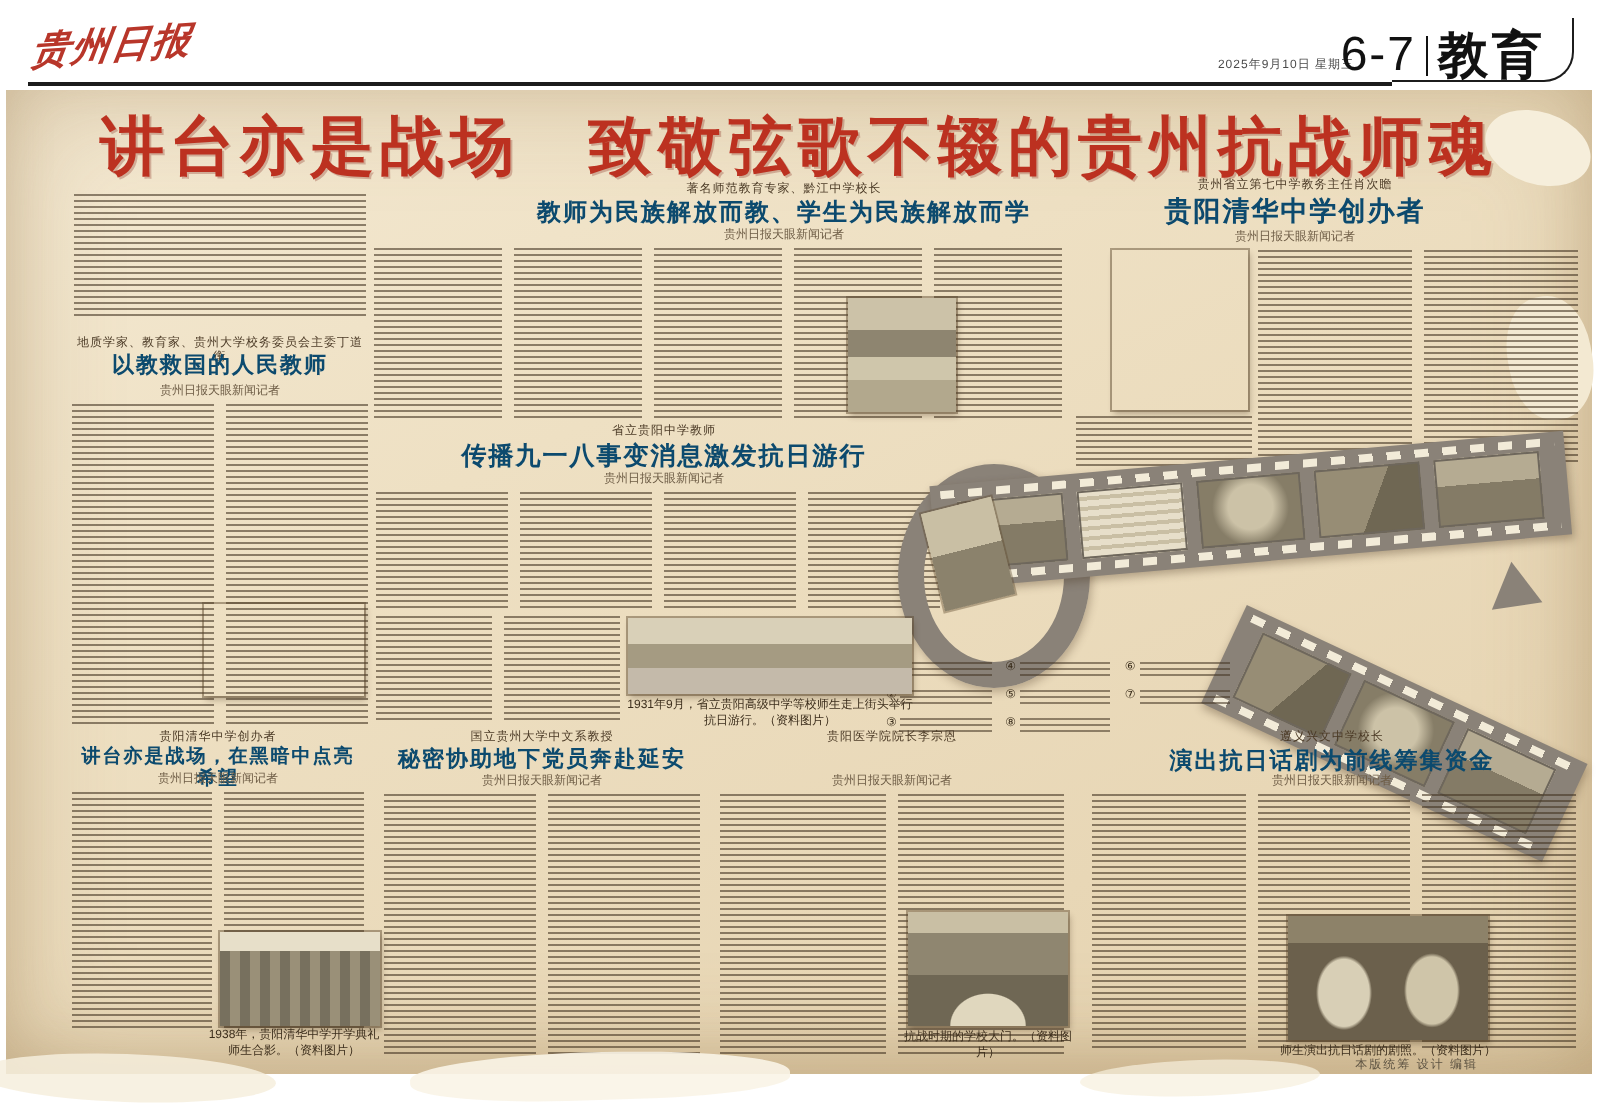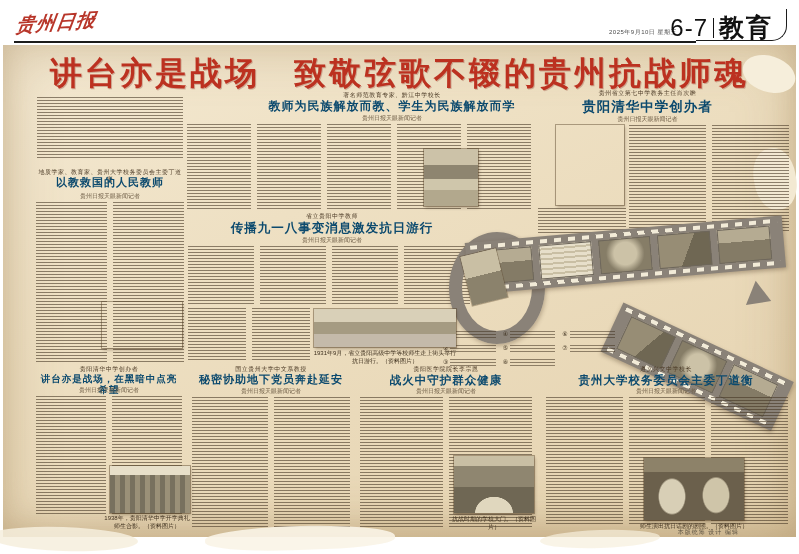--- a/index.html
+++ b/index.html
@@ -232,31 +232,30 @@
 
   <div class="abs kick" style="left:192px;top:366px;width:158px;">国立贵州大学中文系教授</div>
   <div class="abs khead" style="left:192px;top:374px;width:158px;font-size:11px;">秘密协助地下党员奔赴延安</div>
   <div class="abs byl" style="left:192px;top:388px;width:158px;">贵州日报天眼新闻记者</div>
   <div class="cols" style="left:192px;top:397px;width:158px;height:131px;">
     <div class="tx"></div>
       <div class="tx"></div>
   </div>
 
   <div class="abs kick" style="left:360px;top:366px;width:172px;">贵阳医学院院长李宗恩</div>
-  <div class="abs khead" style="left:360px;top:374px;width:172px;font-size:11.5px;">战火中守护群众健康</div>
   <div class="abs byl" style="left:360px;top:388px;width:172px;">贵州日报天眼新闻记者</div>
   <div class="cols" style="left:360px;top:397px;width:172px;height:131px;">
     <div class="tx"></div>
       <div class="tx"></div>
   </div>
   <div class="ph ph-gate" style="left:454px;top:456px;width:80px;height:57px;"></div>
   <div class="cap" style="left:448px;top:516px;width:92px;">抗战时期的学校大门。（资料图片）</div>
 
   <div class="abs kick" style="left:546px;top:366px;width:240px;">遵义兴文中学校长</div>
-  <div class="abs khead" style="left:546px;top:374px;width:240px;font-size:11.5px;">贵州大学校务委员会主委丁道衡</div>
+  <div class="abs khead" style="left:546px;top:374px;width:240px;font-size:11.5px;">演出抗日话剧为前线筹集资金</div>
   <div class="abs byl" style="left:546px;top:388px;width:240px;">贵州日报天眼新闻记者</div>
   <div class="cols" style="left:546px;top:397px;width:242px;height:128px;">
     <div class="tx"></div>
       <div class="tx"></div>
       <div class="tx"></div>
   </div>
   <div class="ph ph-stage" style="left:644px;top:458px;width:100px;height:62px;"></div>
   <div class="cap" style="left:640px;top:523px;width:108px;">师生演出抗日话剧的剧照。（资料图片）</div>
 
   <div class="torn" style="left:205px;top:526px;width:190px;height:24px;background:#f9f4e7;border-radius:50% 60% 40% 50%;transform:rotate(-2deg);z-index:4;opacity:.9;"></div>

